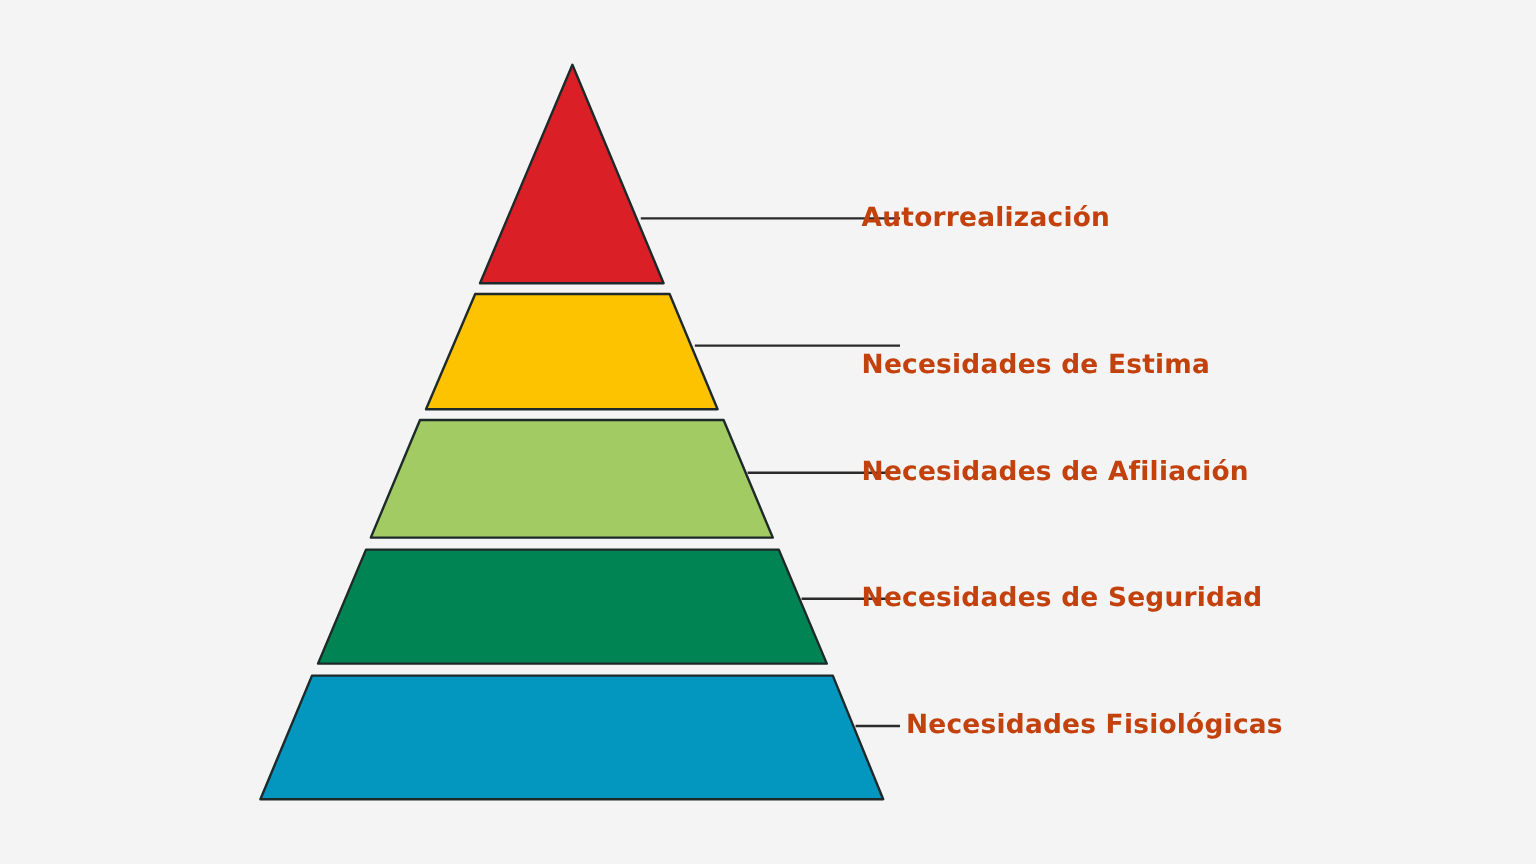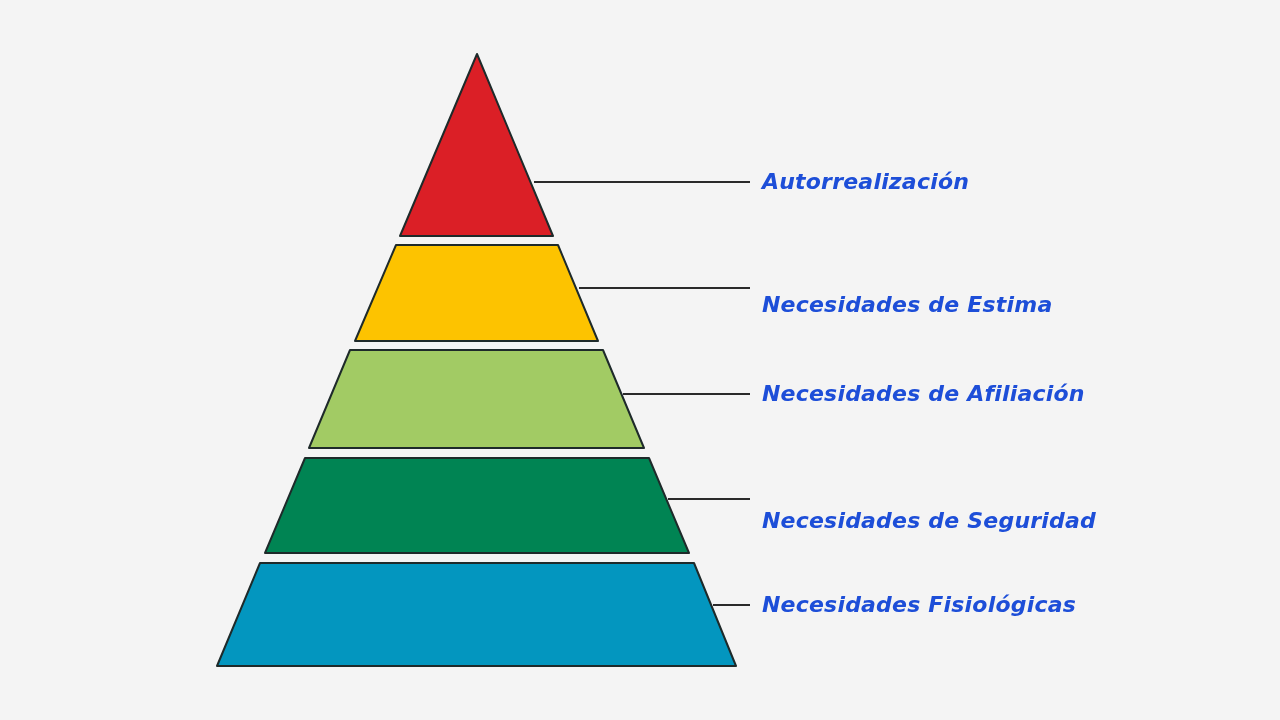--- a/index.html
+++ b/index.html
@@ -6,29 +6,28 @@
     body {
       width: 1280px; height: 720px;
       background: #f4f4f4;
       position: relative;
       overflow: hidden;
       font-family: "DejaVu Sans", sans-serif;
     }
     #diagram { position: absolute; left: 0; top: 0; width: 1280px; height: 720px; }
     .label {
       position: absolute;
-      left: 762px;
+      left: 718px;
       font-size: 22px;
       font-weight: bold;
-      color: #1d4ed8;
+      color: #c2410c;
       line-height: 1;
       transform: translateY(-50%);
       letter-spacing: 0.2px;
       white-space: nowrap;
-      font-style: italic;
     }
   </style>
 </head>
 <body>
 
 <svg id="diagram" viewBox="0 0 1280 720" xmlns="http://www.w3.org/2000/svg">
   <g stroke="#1e2a2a" stroke-width="2" stroke-linejoin="round">
 
     <polygon points="477,54 553,236 400,236" fill="#db1f26"></polygon>
 
@@ -45,14 +44,14 @@
     <line x1="579" y1="288" x2="750" y2="288"></line>
     <line x1="623" y1="394" x2="750" y2="394"></line>
     <line x1="668" y1="499" x2="750" y2="499"></line>
     <line x1="713" y1="605" x2="750" y2="605"></line>
   </g>
 </svg>
 
 <div class="label" style="top:182px;">Autorrealización</div>
 <div class="label" style="top:288px;margin-top:17px;">Necesidades de Estima</div>
 <div class="label" style="top:394px;">Necesidades de Afiliación</div>
-<div class="label" style="top:499px;margin-top:22px;">Necesidades de Seguridad</div>
-<div class="label" style="top:605px;">Necesidades Fisiológicas</div>
+<div class="label" style="top:499px;">Necesidades de Seguridad</div>
+<div class="label" style="top:605px;margin-left:37px;">Necesidades Fisiológicas</div>
 
 </body></html>

